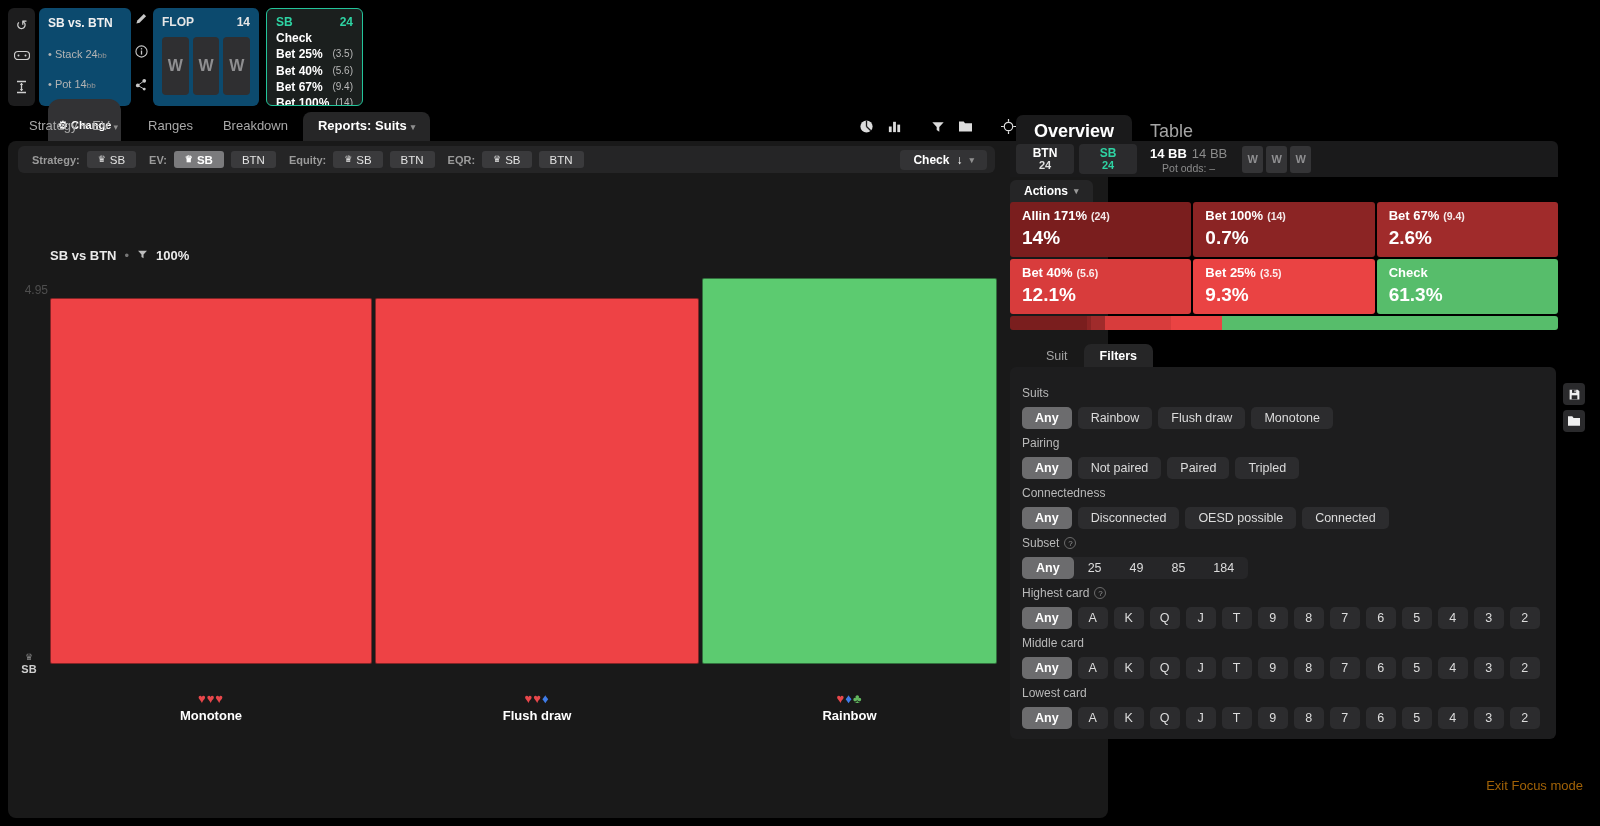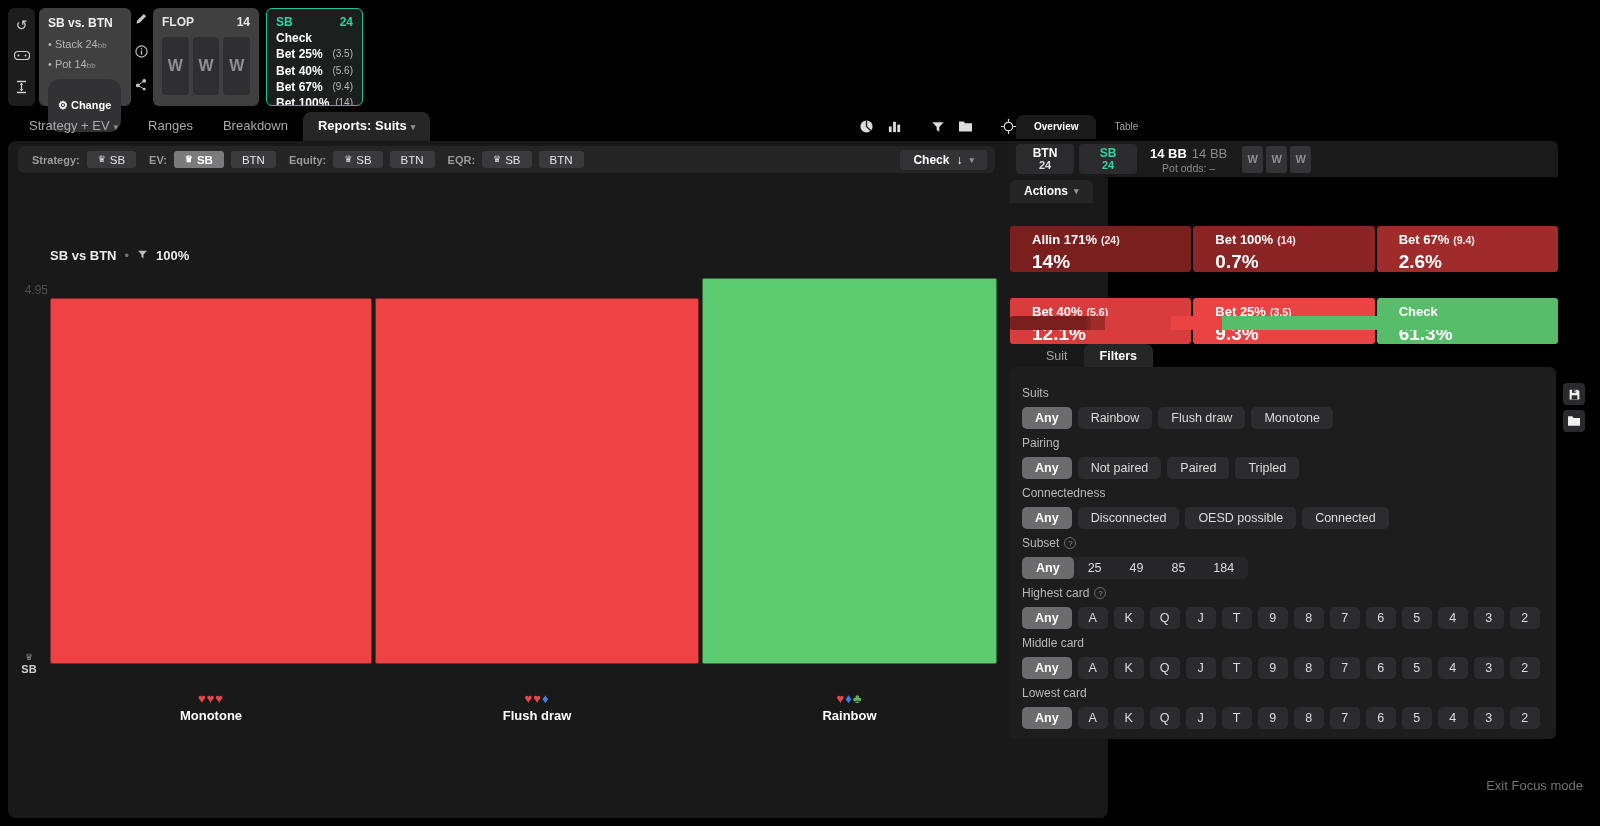--- a/index.html
+++ b/index.html
@@ -5,24 +5,24 @@
   * { margin:0; padding:0; box-sizing:border-box; }
   html,body { background:#000; }
   body { font-family:"Liberation Sans", sans-serif; }
   #app { position:relative; width:1600px; height:826px; background:#000; overflow:hidden; color:#ddd; }
   .abs { position:absolute; }
 
   
   .sidebar { left:8px; top:8px; width:27px; height:98px; background:#1d1d1e; border-radius:6px;
              display:flex; flex-direction:column; align-items:center; justify-content:space-between; padding:10px 0; }
   .sbi { color:#cfcfcf; font-size:14px; line-height:1; cursor:pointer; }
-  .panel { background:#404040; border-radius:6px; }
+  .panel { background:#0c4a6e; border-radius:6px; }
   .setup { left:39px; top:8px; width:92px; height:98px; padding:8px 9px; }
   .p-title { font-size:12px; font-weight:700; color:#f0f0f0; }
-  .setup-item { font-size:11px; color:#b4b4b4; margin-top:8px; }
+  .setup-item { font-size:11px; color:#b4b4b4; margin-top:18px; }
   .setup-item .sub { font-size:8px; color:#9a9a9a; }
   .change-btn { margin-top:9px; background:#323234; border:none; border-radius:12px; color:#fff;
                 font-weight:700; font-size:11px; padding:20px 10px; font-family:Liberation Sans, sans-serif; cursor:pointer; }
   .change-btn .gear { font-size:11px; }
   .iconcol { left:133px; top:12px; width:16px; height:90px; display:flex; flex-direction:column; align-items:center; gap:17px; }
   .iconcol span { cursor:pointer; line-height:1; }
   .flopp { left:153px; top:8px; width:106px; height:98px; padding:7px 9px; }
   .p-head { display:flex; justify-content:space-between; align-items:center; }
   .p-val { font-size:12px; font-weight:700; color:#e6e6e6; }
   .cardrow { display:flex; gap:4px; margin-top:8px; }
@@ -65,42 +65,42 @@
   .bar { position:absolute; border-radius:2px; border:1px solid rgba(0,0,0,.45); cursor:pointer; }
   .suitrow { position:absolute; top:550px; text-align:center; font-size:13px; letter-spacing:1px; }
   .barlabel { position:absolute; top:567px; text-align:center; font-size:13px; font-weight:700; color:#fff; }
   .axis-player { position:absolute; left:8px; top:511px; width:26px; display:flex; flex-direction:column;
                  align-items:center; gap:1px; }
   .axis-player .crown { font-size:9px; color:#8a8a8a; }
   .axis-player .pl { font-size:11px; font-weight:700; color:#cfcfcf; }
 
   
   .ovtabs { left:1016px; top:115px; display:flex; align-items:flex-end; }
-  .ovtab { font-size:10px; color:#a5a5a5; padding:6px 18px 7px; cursor:pointer; }
+  .ovtab { font-size:18px; color:#a5a5a5; padding:6px 18px 7px; cursor:pointer; }
   .ovtab.active { background:#1a1a1b; border-radius:7px 7px 0 0; color:#fff; font-weight:700; }
   .pstrip { left:1010px; top:141px; width:548px; height:36px; background:#1a1a1b; border-radius:0 6px 0 0;
             display:flex; align-items:center; gap:5px; padding:0 6px; }
   .pbox { width:58px; height:30px; background:#2b2b2d; border-radius:4px; display:flex; flex-direction:column;
           align-items:center; justify-content:center; line-height:1.05; cursor:pointer; }
   .pbox .nm { font-size:12px; font-weight:700; color:#fff; }
   .pbox .st { font-size:11px; font-weight:700; color:#e0e0e0; }
   .pbox.teal .nm, .pbox.teal .st { color:#2ed3a3; }
   .potblock { margin-left:8px; line-height:1.2; }
   .potline { font-size:13px; }
   .potline .b { font-weight:700; color:#fff; }
   .potline .dim { color:#8b8b8b; margin-left:5px; }
   .oddsline { font-size:10.5px; color:#8b8b8b; text-align:center; }
   .minicards { display:flex; gap:3px; margin-left:10px; }
   .minicard { width:21px; height:27px; background:#343436; border-radius:3px; display:flex; align-items:center;
               justify-content:center; font-size:11px; font-weight:700; color:#8f8f91; cursor:pointer; }
   .actionstab { left:1010px; top:180px; background:#252526; border-radius:6px 6px 0 0; padding:4px 14px 5px;
                 font-size:12px; font-weight:700; color:#fff; display:flex; gap:6px; align-items:center; cursor:pointer; }
   .actionstab .caret { font-size:9px; color:#9a9a9a; }
   .acgrid { left:1010px; top:202px; width:548px; display:grid; grid-template-columns:repeat(3,1fr); gap:2px; }
-  .accell { height:46px; border-radius:3px; padding:6px 22px; color:#fff; cursor:pointer;margin-top:24px; }
+  .accell { height:55px; border-radius:3px; padding:6px 12px; color:#fff; cursor:pointer; }
   .accell .l1 { font-size:13px; font-weight:700; }
   .accell .l1 .sz { font-size:10.5px; font-weight:600; opacity:.9; margin-left:4px; }
   .accell .l2 { font-size:19px; font-weight:700; margin-top:4px; }
   .stratbar { left:1010px; top:316px; width:548px; height:14px; border-radius:3px; overflow:hidden; display:flex; }
   .seg { height:100%; }
   .ftabs { left:1010px; top:344px; display:flex; align-items:flex-end; padding-left:20px; }
   .ftab { font-size:12.5px; color:#a5a5a5; padding:5px 16px 6px; cursor:pointer; }
   .ftab.active { background:#262627; border-radius:7px 7px 0 0; color:#fff; font-weight:700; }
   .fpanel { left:1010px; top:367px; width:546px; background:#1d1d1e; border-radius:6px; padding:12px 12px 10px; }
   .fsec-label { display:flex; align-items:center; gap:5px; font-size:12px; color:#b9b9b9; margin:7px 0 7px; }
@@ -108,21 +108,21 @@
           display:inline-flex; align-items:center; justify-content:center; cursor:pointer; }
   .frow { display:flex; gap:6px; }
   .fbtn { background:#2c2c2e; border-radius:5px; padding:4px 13px; font-size:12.5px; color:#dcdcdc; cursor:pointer; white-space:nowrap; }
   .fbtn.sel, .jopt.sel { background:#6c6c6e; color:#fff; font-weight:700; }
   .fbtn.cardw { padding:4px 0; width:30px; text-align:center; }
   .joined { display:flex; background:#262628; border-radius:5px; }
   .jopt { padding:4px 14px; font-size:12.5px; color:#dcdcdc; border-radius:5px; cursor:pointer; }
   .sideicons { left:1563px; top:383px; display:flex; flex-direction:column; gap:5px; }
   .sideicons .sbtn { width:22px; height:22px; background:#2a2a2c; border-radius:4px; display:flex; align-items:center;
                      justify-content:center; cursor:pointer; }
-  .exitlabel { left:0; top:778px; width:1583px; text-align:right; font-size:13px; color:#737373; cursor:pointer;padding-left:48px; }
+  .exitlabel { left:0; top:778px; width:1583px; text-align:right; font-size:13px; color:#a16207; cursor:pointer;padding-left:48px; }
 </style>
 </head>
 <body>
 
 <div id="app">
 
   <div class="abs sidebar">
     <span class="sbi">↺</span>
     <span class="sbi">
       <svg width="16" height="12" viewBox="0 0 16 12">

